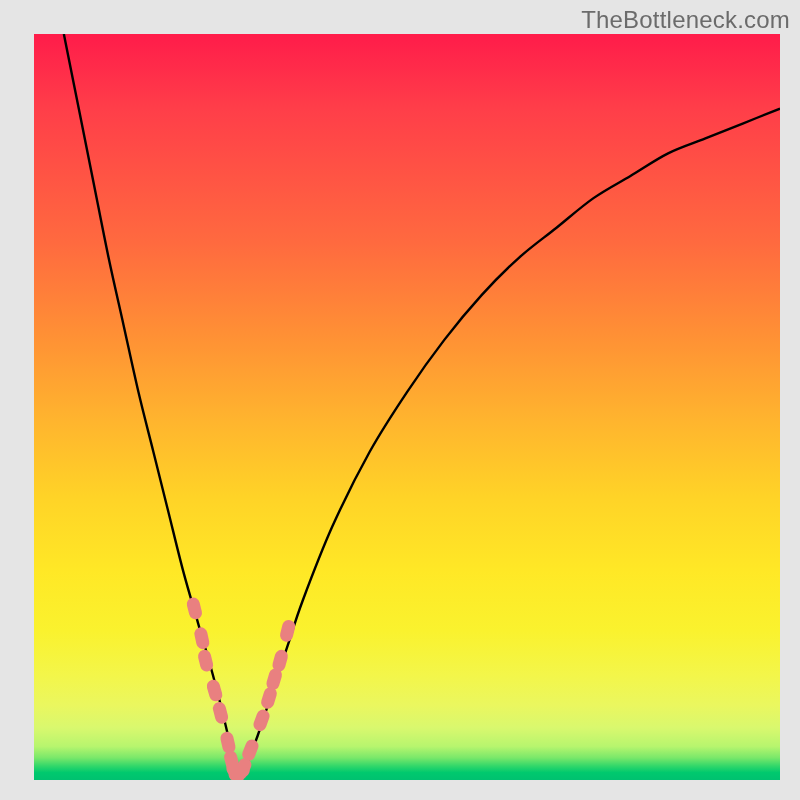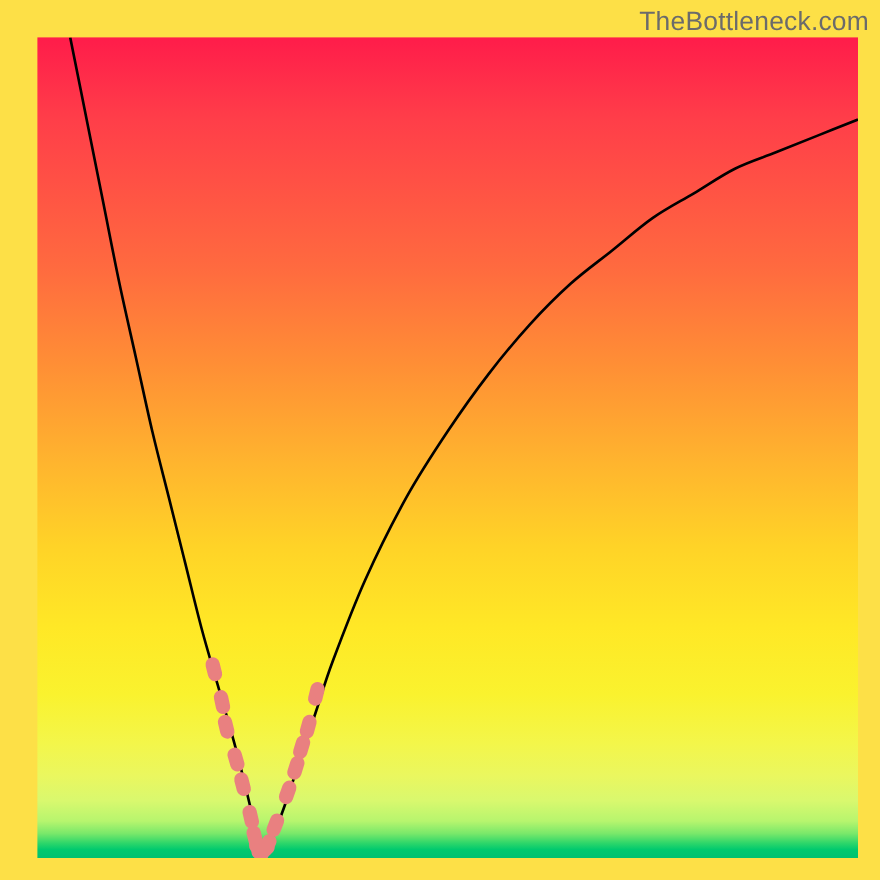--- a/index.html
+++ b/index.html
@@ -10,21 +10,21 @@
     background: #000;
     overflow: hidden;
     font-family: Arial, Helvetica, sans-serif;
   }
   .frame {
     position: absolute;
     left: 0;
     top: 0;
     width: 800px;
     height: 800px;
-    background: #fde047;
+    background: #e5e5e5;
   }
   .plot-area {
     position: absolute;
     left: 34px;
     top: 34px;
     width: 746px;
     height: 746px;
     
     background: linear-gradient(
       to bottom,

